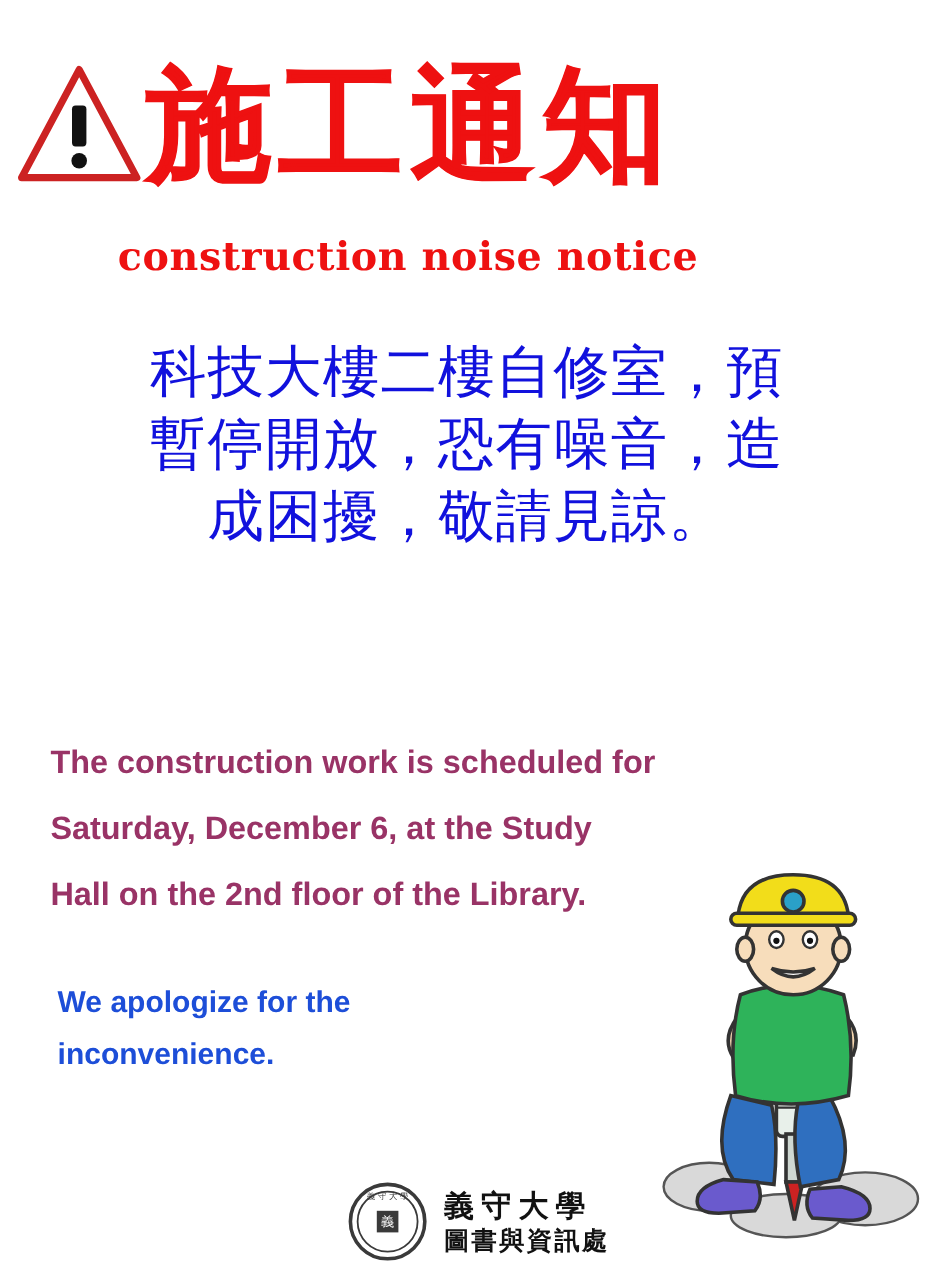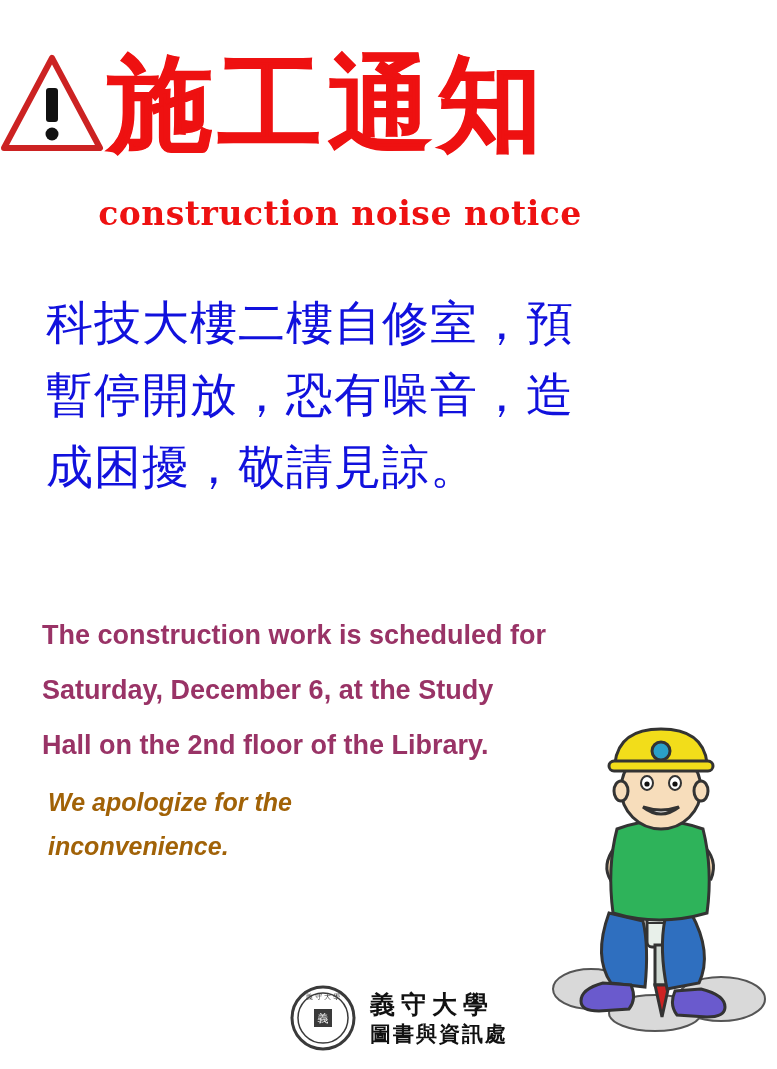--- a/index.html
+++ b/index.html
@@ -20,21 +20,21 @@
   
   .title-row {
     position: absolute;
     left: 0;
     top: 34px;
     width: 777px;
     height: 140px;
     display: flex;
     align-items: center;
     justify-content: flex-start;
-    padding-left: 0;
+    padding-left: 14px;
     box-sizing: border-box;
   }
   .warn-icon {
     width: 104px;
     height: 104px;
     flex: 0 0 auto;
     margin-right: 4px;
     display: block;
   }
   .title-cn {
@@ -68,48 +68,48 @@
     top: 281px;
     left: 34px;
     width: 710px;
     font-family: "DejaVu Serif", serif;
     font-size: 47px;
     line-height: 60px;
     color: #1111dd;
     letter-spacing: 1px;
   }
   .body-cn p {
-    margin: 12px;
+    margin: 0;
+    text-align: center;
   }
 
   
   .body-en {
     position: absolute;
     top: 608px;
     left: 42px;
     width: 680px;
     font-family: "Liberation Sans", sans-serif;
     font-weight: bold;
     font-size: 27px;
     line-height: 55px;
     color: #993366;
   }
   .body-en p { margin: 0; }
 
   .body-en-2 {
     position: absolute;
-    top: 780px;
+    top: 813px;
     left: 48px;
     width: 520px;
     font-family: "Liberation Sans", sans-serif;
     font-weight: bold;
     font-size: 25px;
     line-height: 44px;
-    color: #a16207;
-    font-style: italic;
+    color: #1d4ed8;
   }
   .body-en-2 p { margin: 0; }
 
   
   .worker {
     position: absolute;
     right: 6px;
     bottom: 32px;
     width: 220px;
     height: 320px;

